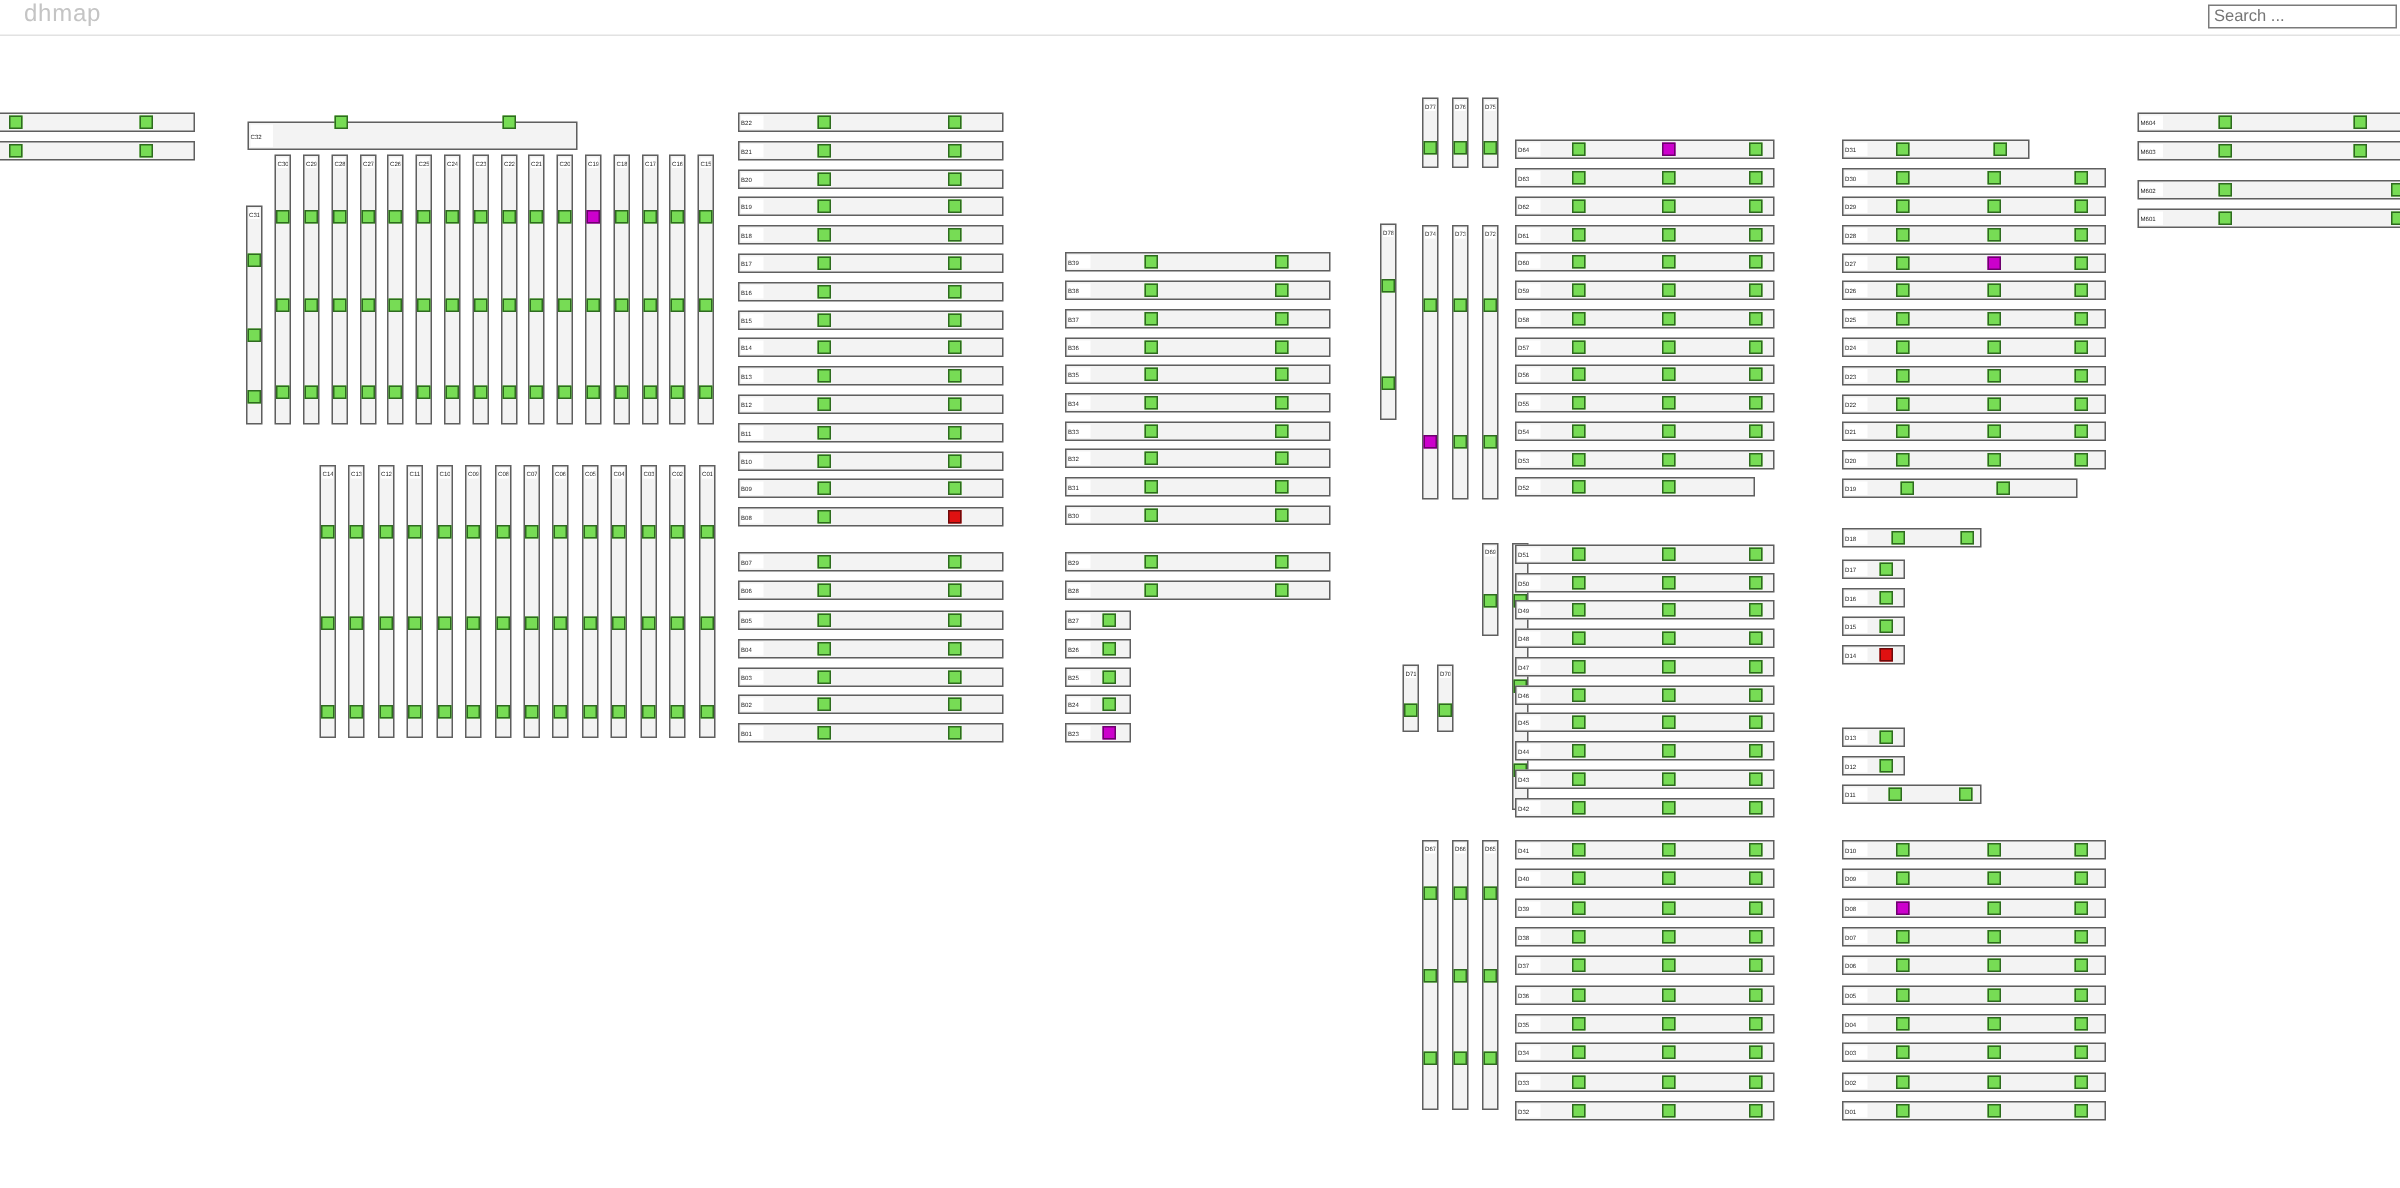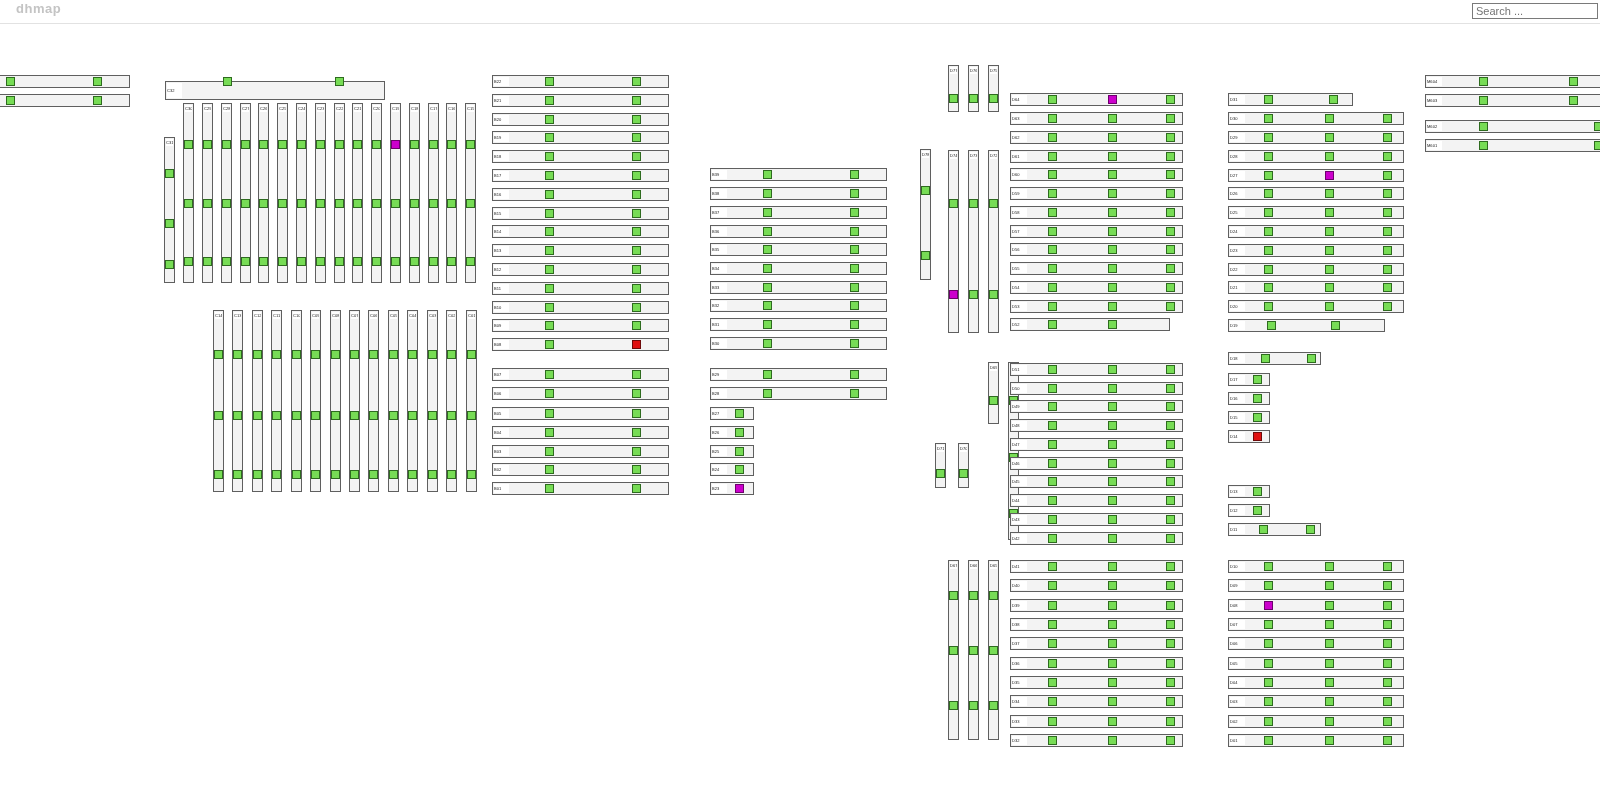--- a/index.html
+++ b/index.html
@@ -1,21 +1,21 @@
 <!DOCTYPE html>
 <html><head>
 <meta charset="utf-8">
 <style>
   * { box-sizing: border-box; margin: 0; padding: 0; }
   html,body { width:1600px; height:792px; background:#fff; font-family:"Liberation Sans", sans-serif; }
   #viewport { position:relative; width:1600px; height:792px; overflow:hidden; background:#fff; }
 
   
   #header { position:absolute; left:0; top:0; width:1600px; height:24px; background:#fff; border-bottom:1px solid #e2e2e2; z-index:5; }
-  #app-title { position:absolute; left:16px; top:1px; font-size:13px; font-weight:bold; color:#c4c4c4; letter-spacing:0.5px; }
+  #app-title { position:absolute; left:16px; top:1px; font-size:16px; font-weight:normal; color:#c4c4c4; letter-spacing:0.5px; }
   #search-input { position:absolute; right:2px; top:3px; width:126px; height:16px; border:1px solid #7a7a7a; font-size:11px; padding:0 3px; color:#333; background:#fff; border-radius:0; outline:none; font-family:"Liberation Sans", sans-serif; }
 
   
   #map { position:absolute; left:0; top:0; width:1600px; height:792px; }
   .bar { position:absolute; background:#f3f3f3; border:1px solid #5f5f5f; }
   .cell { position:absolute; width:9px; height:9px; border:1px solid #333; }
   .chip { position:absolute; background:#fff; display:flex; align-items:center; overflow:hidden; }
   .bar.h .chip { left:1px; top:1px; bottom:1px; width:15px; }
   .bar.v .chip { left:1px; right:1px; top:1px; height:7px; }
   .chip span { font-size:9px; color:#222; white-space:nowrap; transform:scale(0.45); transform-origin:left center; }

